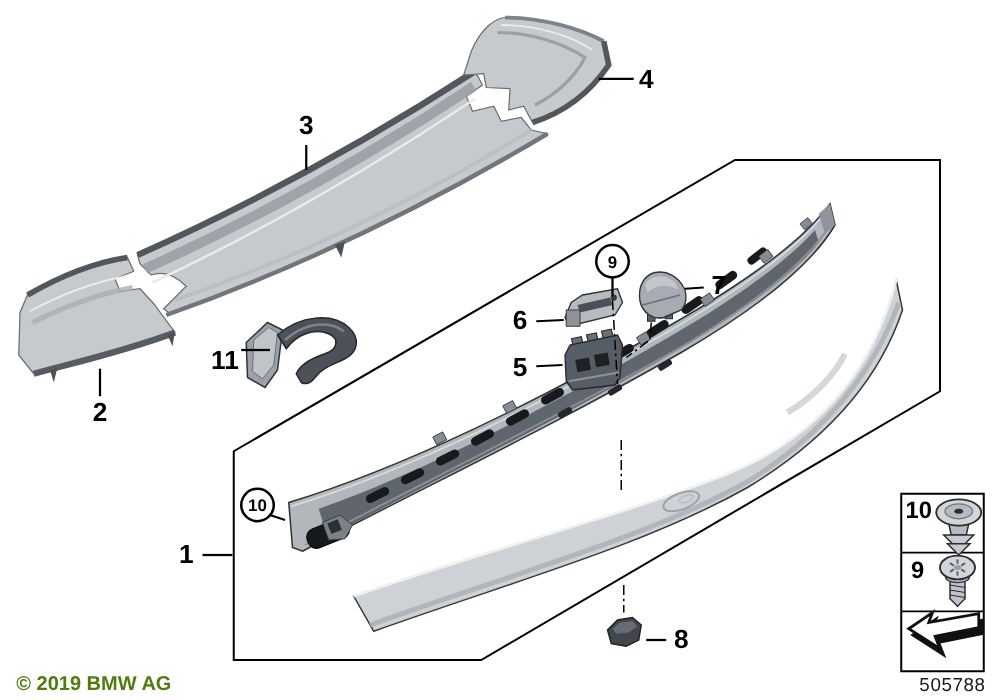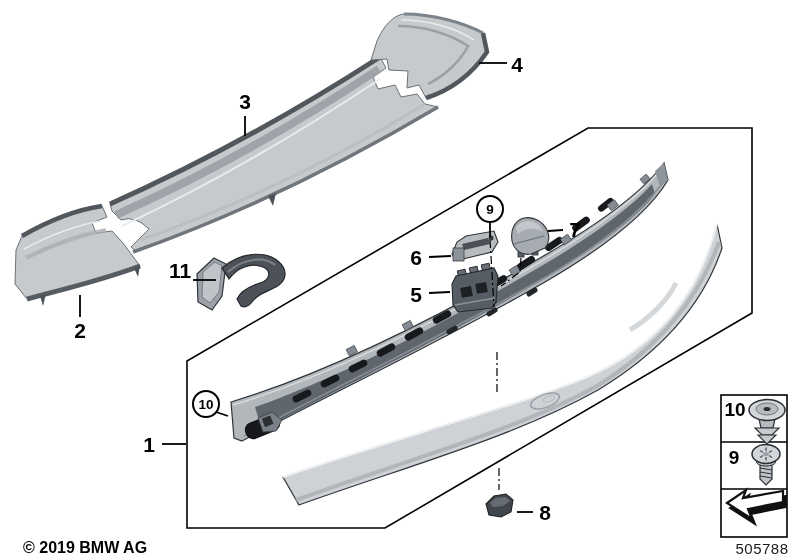--- a/index.html
+++ b/index.html
@@ -6,22 +6,22 @@
   #stage{position:relative;width:800px;height:560px;background:#fff;overflow:hidden;
          font-family:"Liberation Sans","DejaVu Sans",sans-serif;}
   #drawing{position:absolute;left:0;top:0;}
   .callout{position:absolute;transform:translate(-50%,-50%);font-weight:bold;
            font-size:21px;color:#000;line-height:1;white-space:nowrap;cursor:default;}
   .circled{position:absolute;transform:translate(-50%,-50%);width:24px;height:24px;
            border:2px solid #000;border-radius:50%;background:#fff;display:flex;
            align-items:center;justify-content:center;font-weight:bold;font-size:13.5px;}
   .legend-num{position:absolute;transform:translate(-50%,-50%);font-weight:bold;
            font-size:19px;color:#000;line-height:1;}
-  .copyright{position:absolute;left:23px;top:539px;font-weight:bold;font-size:16px;
-           color:#000000;letter-spacing:0px;}
+  .copyright{position:absolute;left:13px;top:539px;font-weight:bold;font-size:16px;
+           color:#4d7c0f;letter-spacing:0px;}
   .diagram-number{position:absolute;left:692px;top:540px;width:140px;text-align:center;
            font-size:15px;color:#1a1a1a;letter-spacing:0.5px;}
 </style>
 </head>
 <body>
 
 <div id="stage">
 
 <svg id="drawing" width="800" height="560" viewBox="0 0 800 560">
 
@@ -212,21 +212,21 @@
     <g>
       <path d="M 730,508 L 749,495 L 746,503 L 786,496 L 786,507 L 751,514 L 755,524 Z" fill="#111" stroke="#111" stroke-width="2"></path>
       <path d="M 727,503 L 746,490 L 743,498 L 783,491 L 783,502 L 748,509 L 752,519 Z" fill="#fff" stroke="#111" stroke-width="2.2" stroke-linejoin="miter"></path>
     </g>
   </g>
 </svg>
 
 <div class="callout" style="left:245px;top:101px">3</div>
 <div class="callout" style="left:517px;top:64px">4</div>
 <div class="callout" style="left:80px;top:330px">2</div>
-<div class="callout" style="left:180px;top:270px">11</div>
+<div class="callout" style="left:180px;top:289px">11</div>
 <div class="callout" style="left:416px;top:257px">6</div>
 <div class="callout" style="left:416px;top:294px">5</div>
 <div class="callout" style="left:575px;top:229px">7</div>
 <div class="callout" style="left:149px;top:444px">1</div>
 <div class="callout" style="left:545px;top:512px">8</div>
 
 <div class="circled" style="left:490px;top:209px">
   <span>9</span>
 </div>
 <div class="circled" style="left:206px;top:404px">

